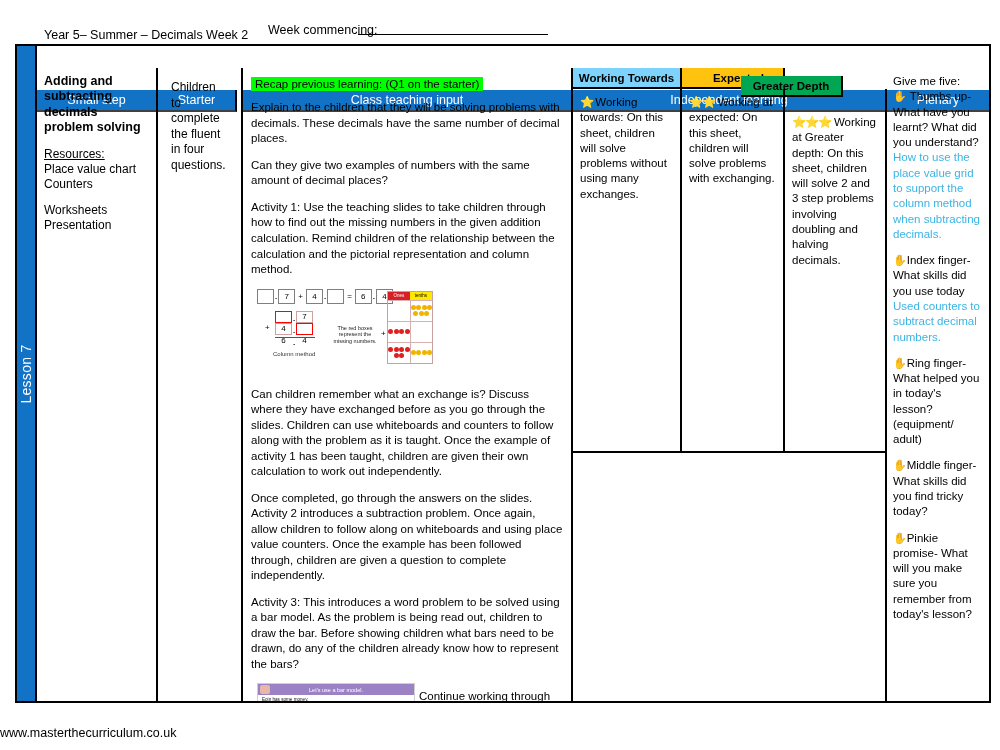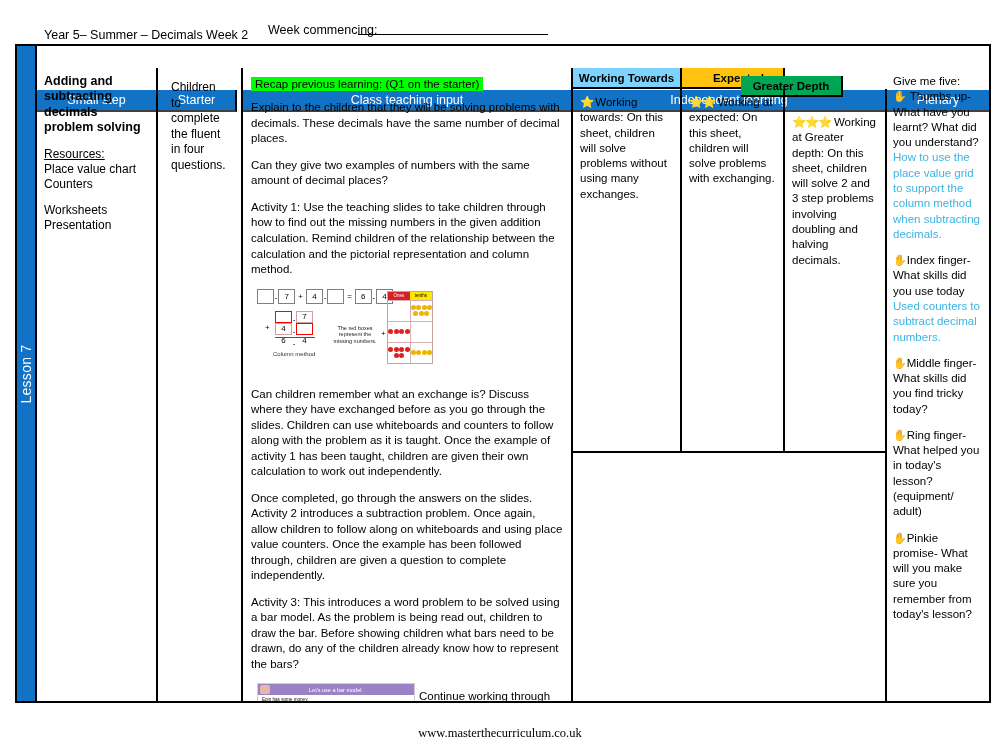--- a/index.html
+++ b/index.html
@@ -328,23 +328,22 @@
     width: 140px;
     font-size: 11.5px;
     line-height: 1.33;
   }
 
   
   .footer-url {
     position: absolute;
     left: 0; top: 726px;
     width: 1000px;
-    text-align: center;
+    text-align: left;
     font-size: 12.5px;
-    font-family: Liberation Serif, serif;
   }
   .logo {
     position: absolute;
     left: 862px; top: 700px;
     width: 130px; height: 48px;
   }
   .logo-text {
     position: absolute;
     left: 0; bottom: 2px;
     font-size: 10px;
@@ -536,25 +535,25 @@
           <p class="plen-text"><span class="hand">✋</span> <span>Thumbs up- What have you learnt? What did you understand?</span></p>
           <p class="plen-text plen-answer">How to use the place value grid to support the column method when subtracting decimals.</p>
         </div>
 
         <div class="plen-block">
           <p class="plen-text"><span class="hand">✋</span><span>Index finger- What skills did you use today</span></p>
           <p class="plen-text plen-answer">Used counters to subtract decimal numbers.</p>
         </div>
 
         <div class="plen-block">
+          <p class="plen-text"><span class="hand">✋</span><span>Ring finger- What helped you in today's lesson? (equipment/ adult)</span></p>
+        </div>
+
+        <div class="plen-block">
           <p class="plen-text"><span class="hand">✋</span><span>Middle finger- What skills did you find tricky today?</span></p>
-        </div>
-
-        <div class="plen-block">
-          <p class="plen-text"><span class="hand">✋</span><span>Ring finger- What helped you in today's lesson? (equipment/ adult)</span></p>
         </div>
 
         <div class="plen-block">
           <p class="plen-text"><span class="hand">✋</span><span>Pinkie promise- What will you make sure you remember from today's lesson?</span></p>
         </div>
       </div>
     </div>
 
   </div>
 

